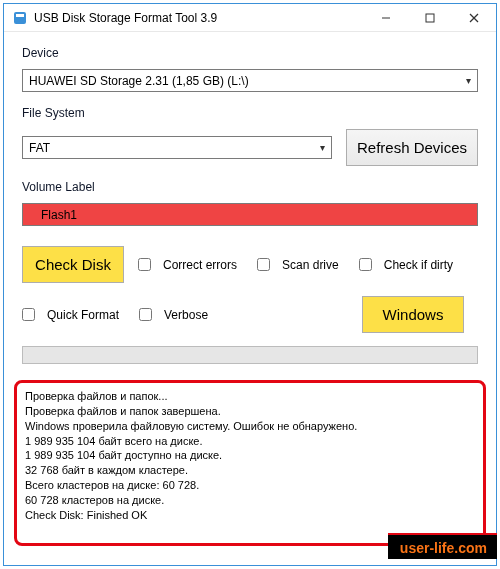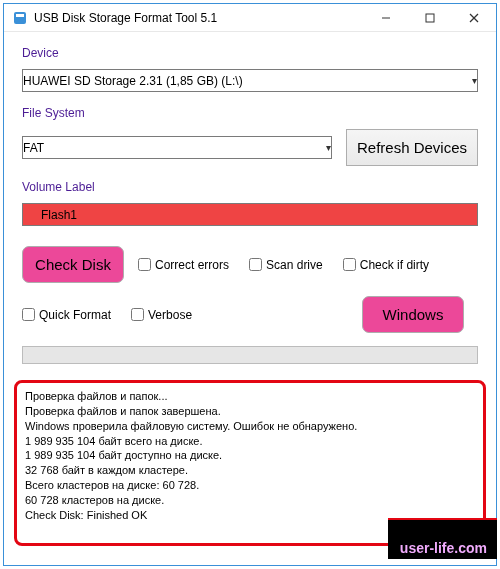--- a/index.html
+++ b/index.html
@@ -48,68 +48,68 @@
     justify-content: center;
     color: #555;
   }
   .titlebar-btn.close { background: transparent; }
   .titlebar-btn svg { display:block; }
   .content {
     padding: 10px 18px 8px 18px;
     flex: 0 0 auto;
   }
   .field-label {
-    color: #4c1d95;
+    color: #0f172a;
     margin-bottom: 9px;
     margin-top: 4px;
     font-size: 12px;
   }
   .row { display: flex; gap: 14px; align-items: center; margin-bottom: 14px; }
   .select {
     flex: 1;
     height: 23px;
     border: 1px solid #7a7a7a;
     background: #fff;
     display: flex;
     align-items: center;
-    padding: 0 0;
+    padding: 0 6px;
     justify-content: space-between;
     font-size: 12px;
   }
   .select .chev { color: #333; font-size: 10px; }
   .btn {
     height: 37px;
     min-width: 96px;
     border: 1px solid #adadad;
     background: linear-gradient(#f5f5f5,#e9e9e9);
     font-size: 15px;
     padding: 0 10px;
     display: inline-flex;
     align-items: center;
     justify-content: center;
     cursor: pointer;
   }
-  .btn.grey { background: #ec4899; border-radius: 7px; }
+  .btn.grey { background: #fde047; }
   .text-input {
     width: 100%;
     height: 23px;
     border: 1px solid #7a7a7a;
     padding: 0 18px;
     font-size: 12px;
     margin-bottom: 20px;
     background: #ef4444;
   }
   .opts-row {
     display: flex;
     align-items: center;
     margin-bottom: 13px;
   }
   .opts-row .btn { width: 102px; min-width: 102px; margin-right: 14px;}
   .check-group { display: flex; gap: 20px; flex:1; }
-  .chk { display: flex; align-items: flex-start; gap: 4px; font-size: 12px; white-space: nowrap; }
+  .chk { display: flex; align-items: flex-start; gap: 12px; font-size: 12px; white-space: nowrap; }
   .chk input { width: 13px; height: 13px; }
   .opts-row .right-btn { margin-left: auto; }
   .progress {
     height: 18px;
     border: 1px solid #bcbcbc;
     background: #e6e6e6;
     margin-top: 6px;
     margin-bottom: 8px;
   }
   .log-wrap {
@@ -123,42 +123,42 @@
     background: #fff;
     white-space: pre-line;
     color: #000;
     overflow: hidden;
   }
   .watermark {
     position: absolute;
     right: 3px;
     bottom: 10px;
     background: #000;
-    color: #f0abfc;
+    color: #f97316;
     font-weight: bold;
     font-family: Arial, sans-serif;
     font-size: 14px;
-    padding: 20px 10px 3px 12px;
+    padding: 5px 10px 3px 12px;
     border-top: 2px solid #e30613;
     margin-top: 18px;
   }
 </style>
 </head>
 <body>
 
 <div class="window">
 
   <div class="titlebar">
     <span class="titlebar-icon">
       <svg width="14" height="14" viewBox="0 0 14 14">
           <rect x="1" y="1" width="12" height="12" rx="2" fill="#3a90d8"></rect>
           <rect x="3" y="3" width="8" height="3" fill="#fff"></rect>
         </svg>
     </span>
-    <span class="titlebar-title">USB Disk Storage Format Tool 5.1</span>
+    <span class="titlebar-title">USB Disk Storage Format Tool 3.9</span>
     <div class="titlebar-btn">
       <svg width="10" height="10">
           <line x1="1" y1="5" x2="9" y2="5" stroke="#333" stroke-width="1"></line>
         </svg>
     </div>
     <div class="titlebar-btn">
       <svg width="10" height="10">
           <rect x="1" y="1" width="8" height="8" fill="none" stroke="#333" stroke-width="1"></rect>
         </svg>
     </div>

